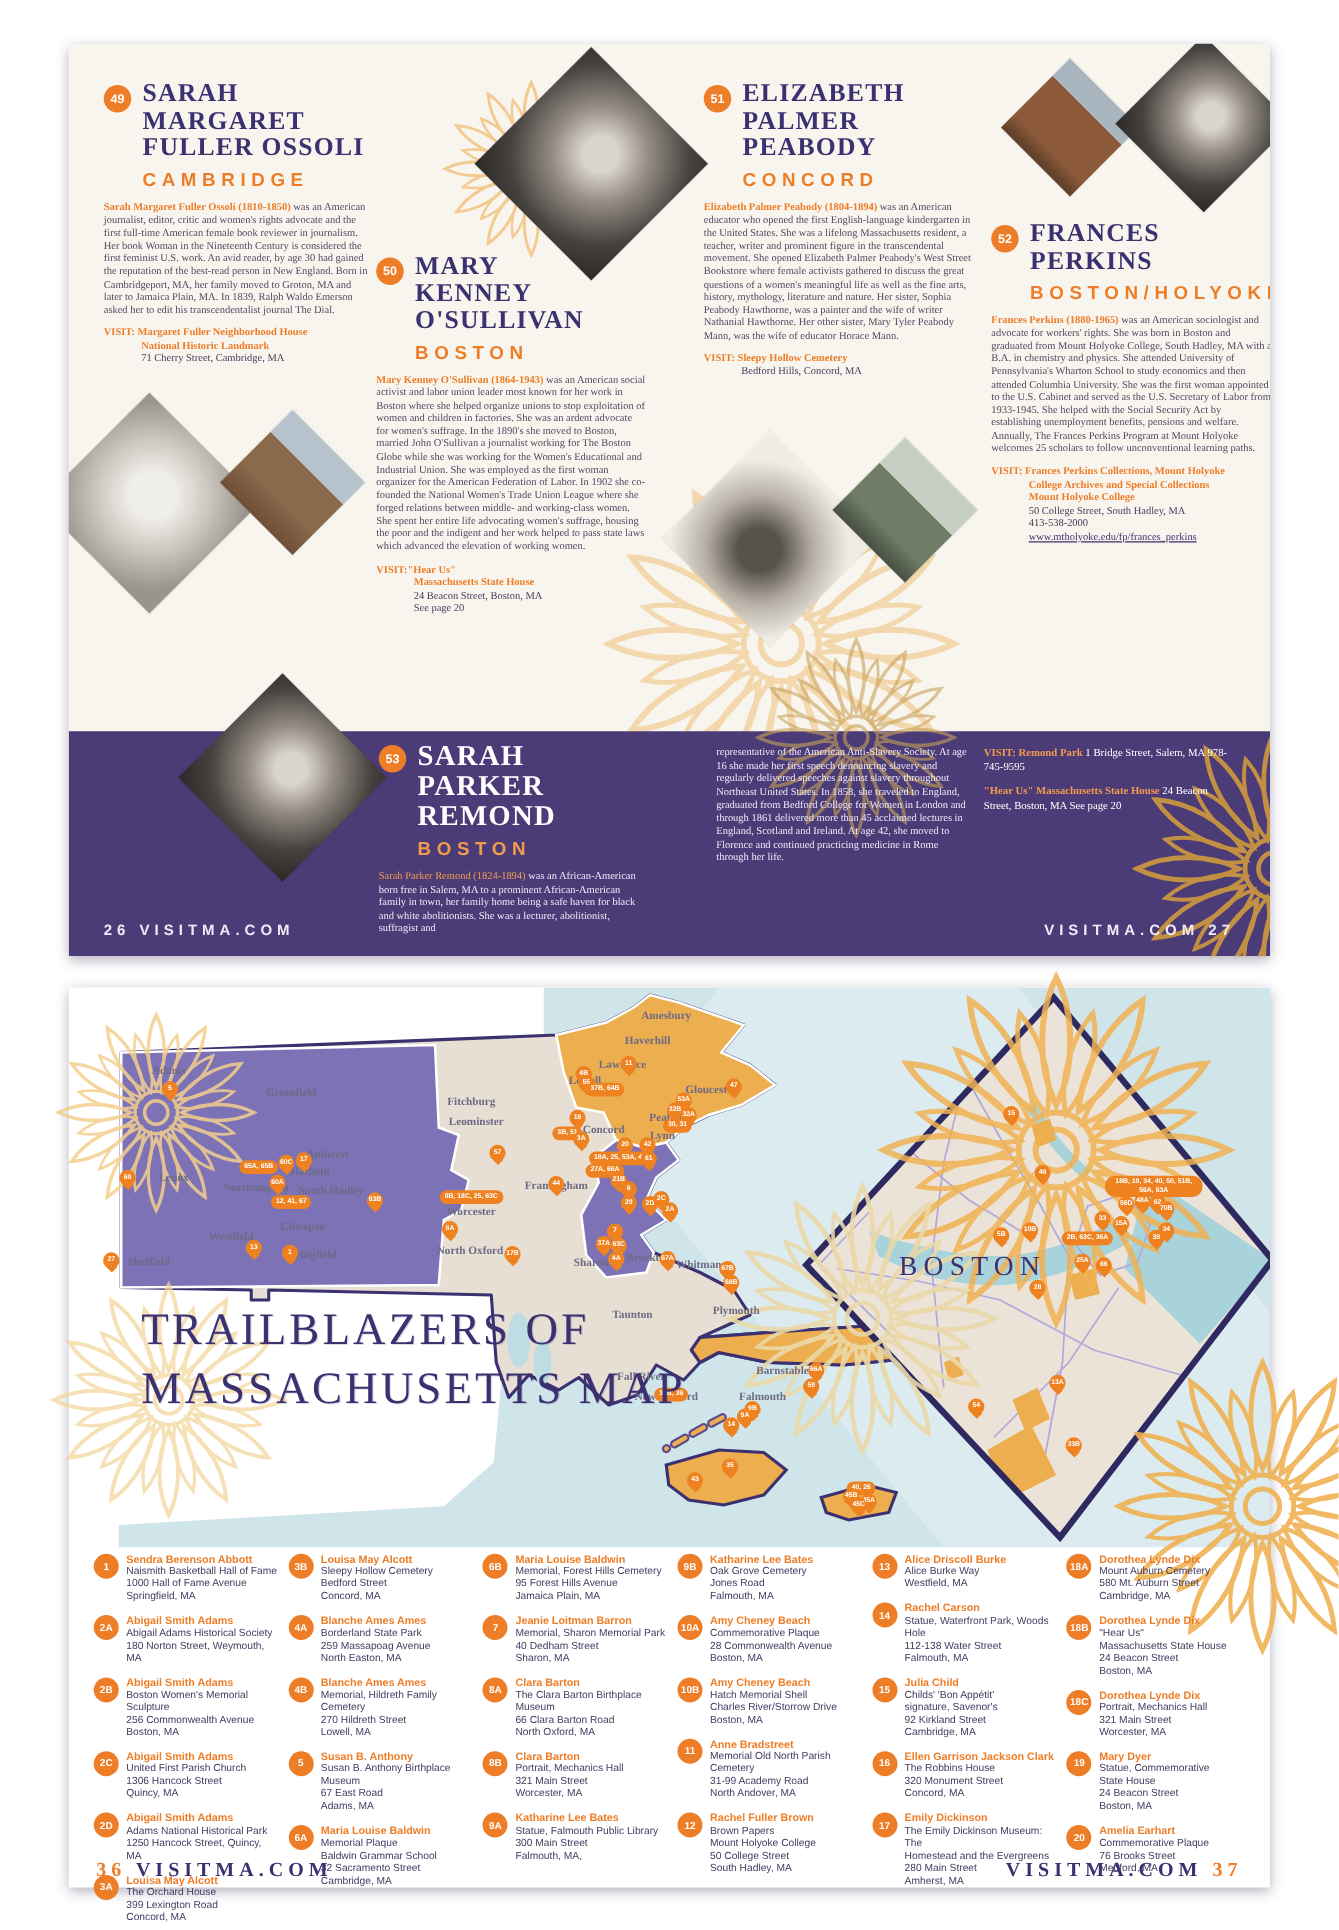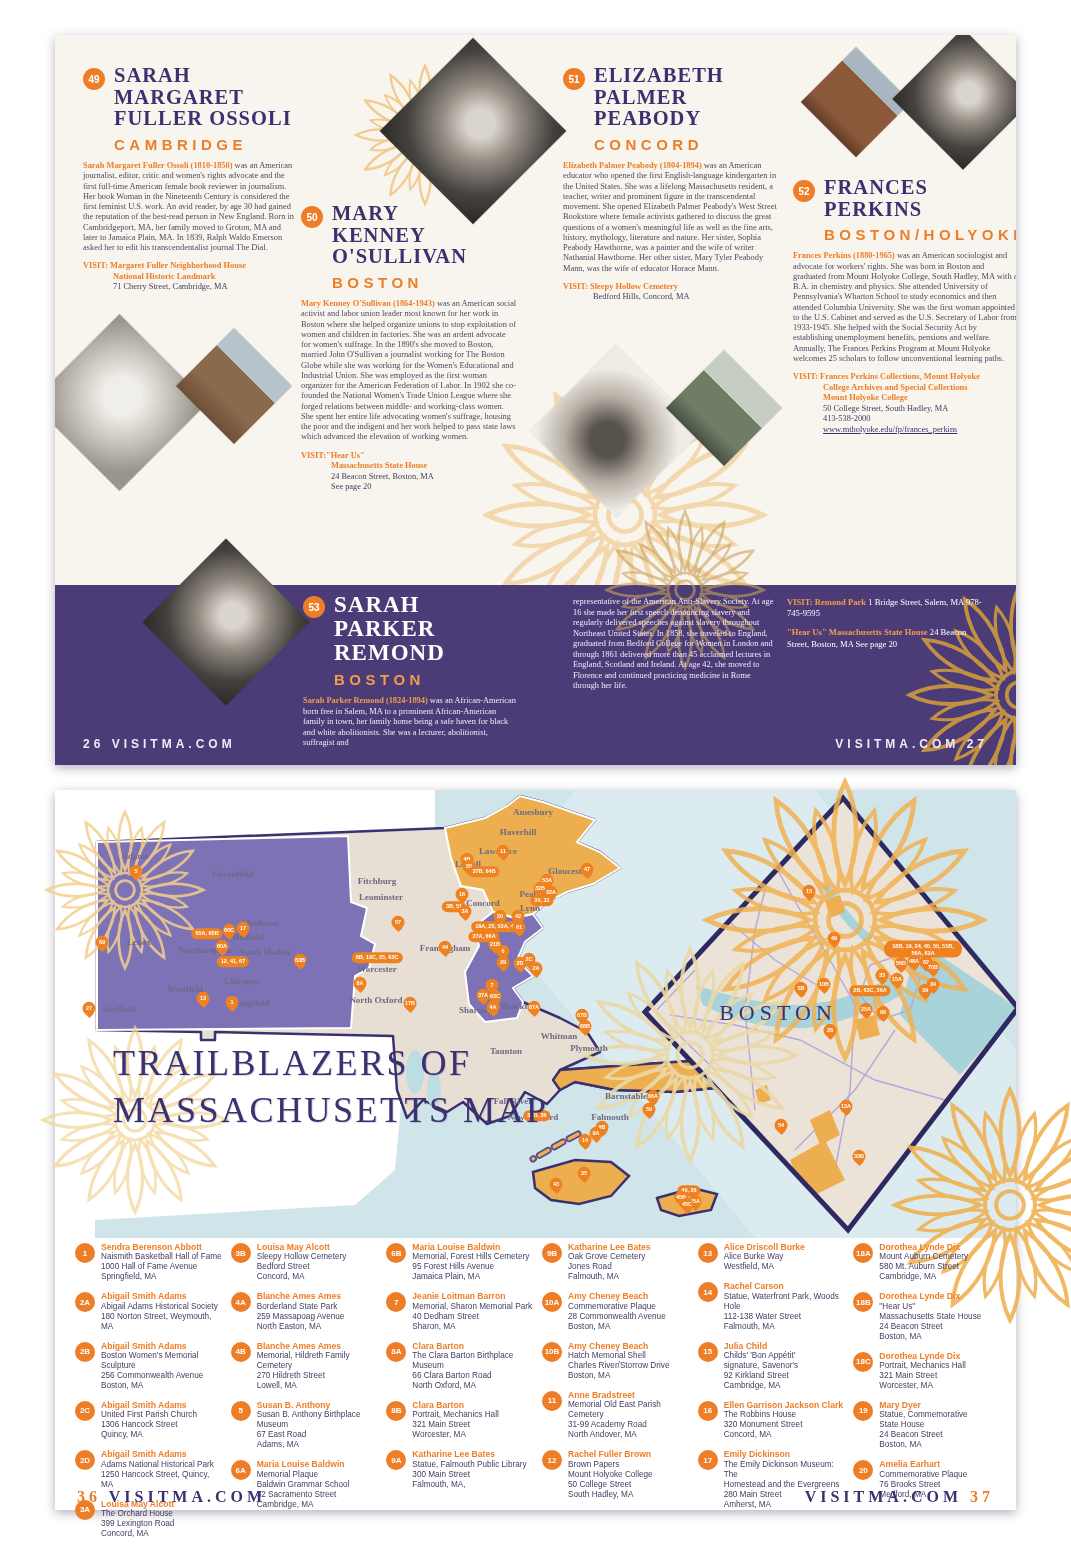--- a/index.html
+++ b/index.html
@@ -25,21 +25,21 @@
   .diamond{position:absolute;transform:rotate(45deg);z-index:2;box-shadow:0 0 0 1px rgba(0,0,0,.05);}
   .ph-bw{background:radial-gradient(circle at 50% 42%, #d9d4cc 0 14%, #958d84 38%, #44413e 72%, #2b2926 100%);}
   .ph-sketch{background:radial-gradient(circle at 48% 45%, #f0eeea 0 20%, #cfcac2 45%, #9a958c 80%);}
   .ph-house{background:linear-gradient(180deg,#b7c3cc 0 30%, #8a6a4d 30% 70%, #6d4f38 100%);}
   .ph-brick{background:linear-gradient(180deg,#a9b6c0 0 25%, #8c5a3a 25% 80%, #5f3d28 100%);}
   .ph-etch{background:radial-gradient(circle at 50% 60%, #57524c 0 18%, #b5aea4 45%, #efece5 75%);}
   .ph-cem{background:linear-gradient(180deg,#c6cdc2 0 35%, #6f7d66 35% 75%, #474f42 100%);}
   #band{position:absolute;left:0;top:550px;width:100%;height:180px;background:#4b3c78;z-index:1;}
   .band-name{color:#ffffff;font-size:23px;line-height:1.05;letter-spacing:1px;margin:0;}
   .band-bio{color:#efeaf8;font-size:8.4px;line-height:1.25;}
-  .band-bio .lead{color:#f29b4d;font-weight:bold;}
+  .band-bio .lead{color:#f29b4d;font-weight:normal;}
   .band-visit{color:#fff;font-size:8.6px;line-height:1.3;}
   .band-visit .vlabel,.band-visit .vbold{color:#f29b4d;font-weight:bold;}
   .pg-footer{position:absolute;bottom:14px;z-index:4;font-family:"Liberation Sans",sans-serif;
              font-weight:bold;font-size:12px;letter-spacing:4px;color:#efeaf6;}
   
   #page2{left:55px;top:790px;width:961px;height:720px;background:#ffffff;}
   #map{position:absolute;left:0;top:0;width:961px;height:448px;}
   #map svg{position:absolute;left:0;top:0;}
   #map-overlay{position:absolute;left:0;top:0;width:961px;height:448px;z-index:5;}
   .town{position:absolute;transform:translate(-50%,-50%);color:#6e6a85;font-weight:bold;
@@ -292,21 +292,21 @@
           <div class="town" style="left: 478px; top: 22px;">Amesbury</div>
           <div class="town" style="left: 463px; top: 42px;">Haverhill</div>
           <div class="town" style="left: 443px; top: 61px;">Lawrence</div>
           <div class="town" style="left: 413px; top: 74px;">Lowell</div>
           <div class="town" style="left: 514px; top: 81px;">Gloucester</div>
           <div class="town" style="left: 428px; top: 113px;">Concord</div>
           <div class="town" style="left: 481px; top: 104px;">Peabody</div>
           <div class="town" style="left: 475px; top: 118px;">Lynn</div>
           <div class="town" style="left: 418px; top: 220px;">Sharon</div>
           <div class="town" style="left: 464px; top: 216px;">Brockton</div>
-          <div class="town" style="left: 504px; top: 221px; margin-top: 25px;">Whitman</div>
+          <div class="town" style="left: 504px; top: 221px;">Whitman</div>
           <div class="town" style="left: 451px; top: 261px;">Taunton</div>
           <div class="town" style="left: 534px; top: 258px;">Plymouth</div>
           <div class="town" style="left: 458px; top: 311px;">Fall River</div>
           <div class="town" style="left: 478px; top: 327px;">New Bedford</div>
           <div class="town" style="left: 571px; top: 306px;">Barnstable</div>
           <div class="town" style="left: 555px; top: 327px;">Falmouth</div>
           <div class="marker pin" style="left: 81px; top: 82px;">5</div>
           <div class="marker pin" style="left: 47px; top: 153px;">69</div>
           <div class="marker pin" style="left: 34px; top: 219px;">27</div>
           <div class="marker pin" style="left: 148px; top: 209px;">13</div>
@@ -565,21 +565,21 @@
               <div class="dir-name">Amy Cheney Beach</div>
               <div class="dir-line">Hatch Memorial Shell</div>
               <div class="dir-line">Charles River/Storrow Drive</div>
               <div class="dir-line">Boston, MA</div>
             </div>
           </div>
           <div class="dir-entry">
             <span class="dir-badge">11</span>
             <div>
               <div class="dir-name">Anne Bradstreet</div>
-              <div class="dir-line">Memorial Old East Parish Cemetery</div>
+              <div class="dir-line">Memorial Old North Parish Cemetery</div>
               <div class="dir-line">31-99 Academy Road</div>
               <div class="dir-line">North Andover, MA</div>
             </div>
           </div>
           <div class="dir-entry">
             <span class="dir-badge">12</span>
             <div>
               <div class="dir-name">Rachel Fuller Brown</div>
               <div class="dir-line">Brown Papers</div>
               <div class="dir-line">Mount Holyoke College</div>

